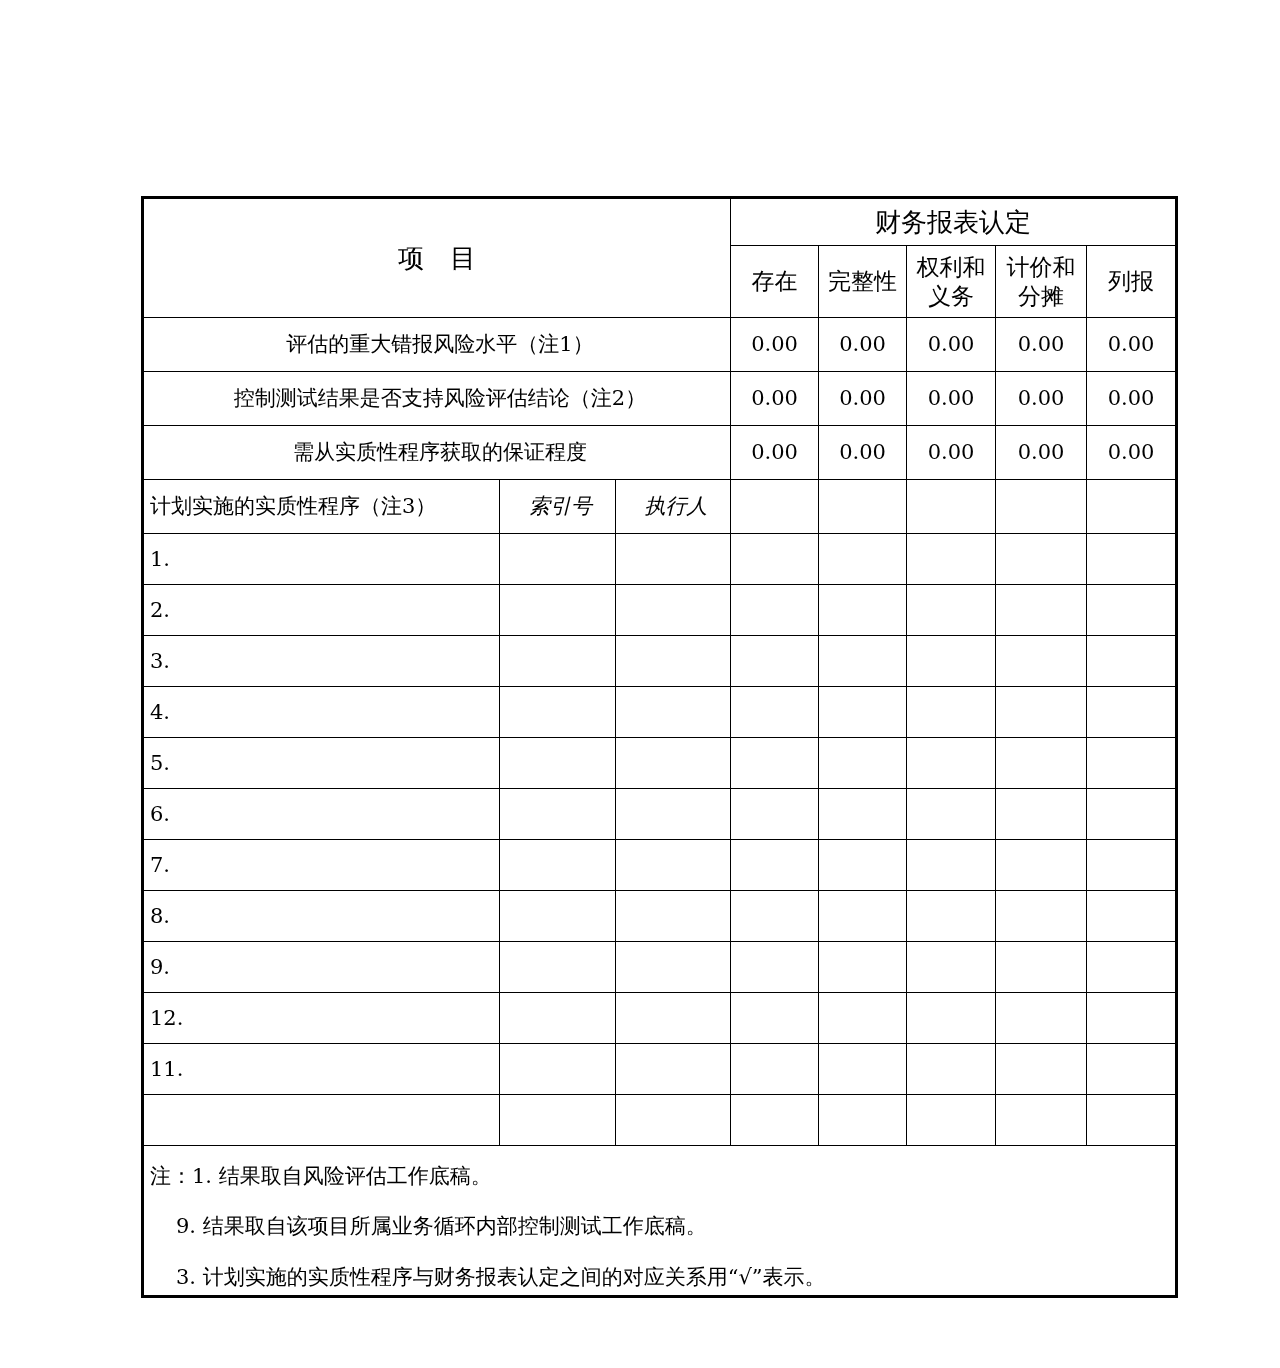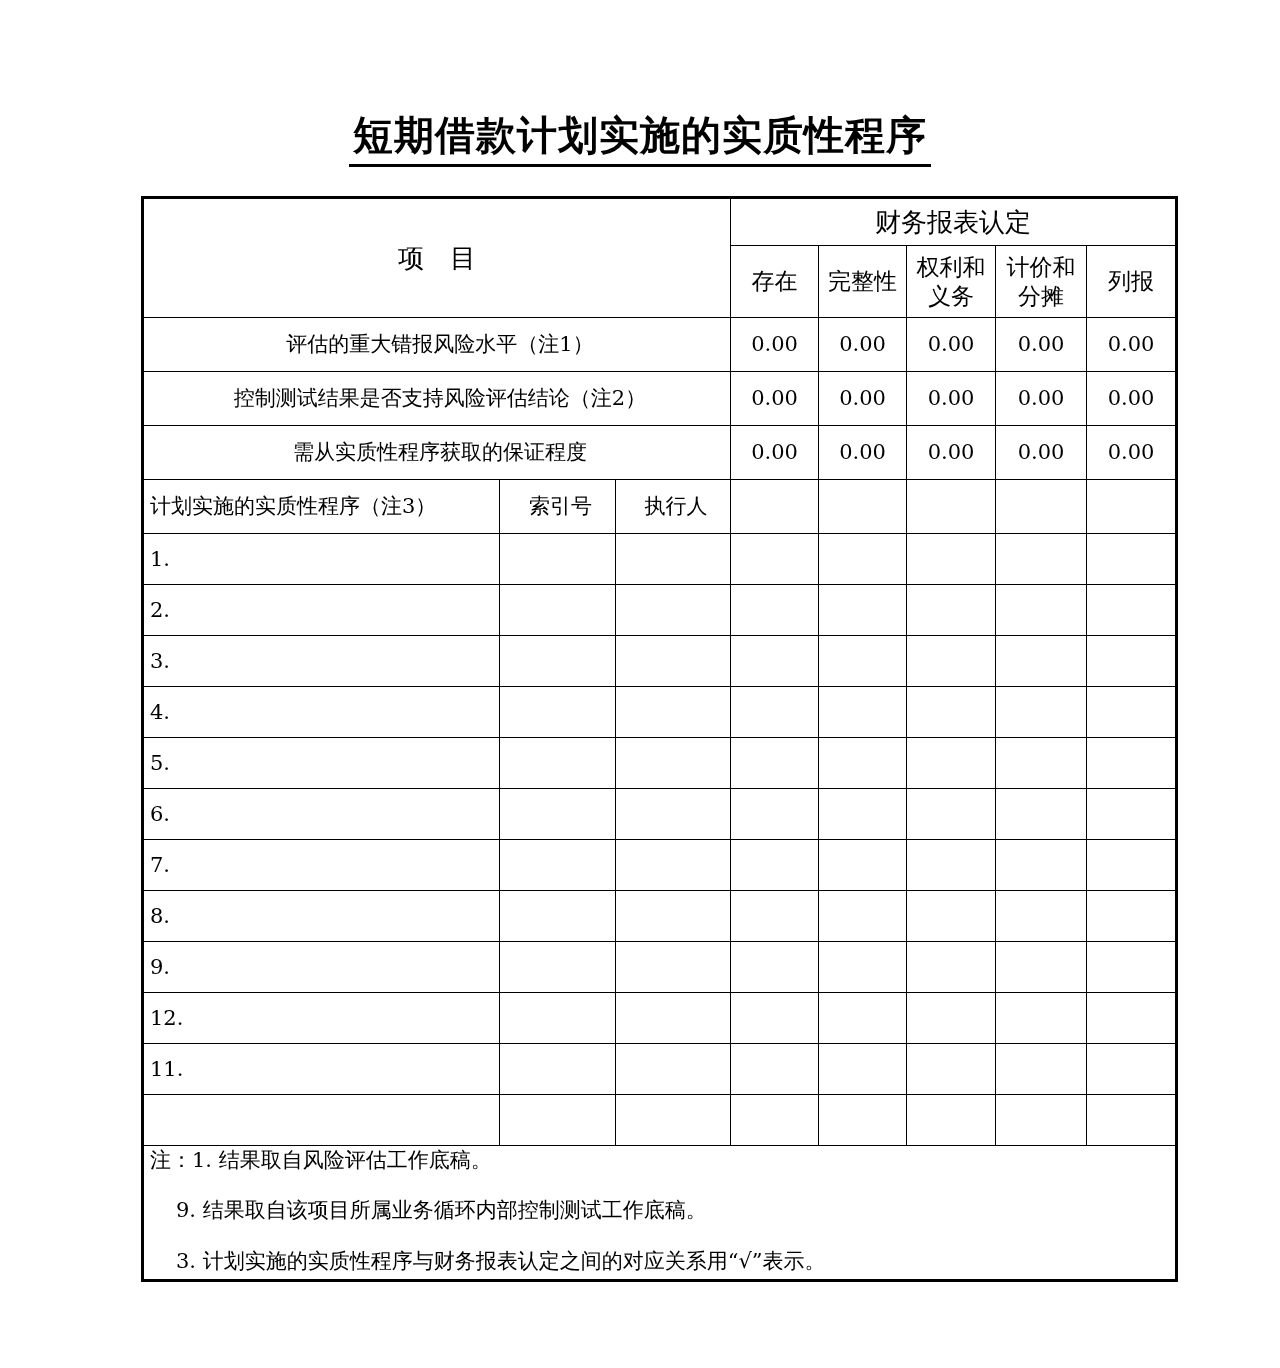--- a/index.html
+++ b/index.html
@@ -57,21 +57,21 @@
   table.sheet td {
     border: 1px solid #000;
     padding: 0 0 0 6px;
     font-size: 21px;
     line-height: 1.25;
     vertical-align: middle;
     height: 46px;
     box-sizing: border-box;
     background: #fff;
   }
-  td.c { text-align: center; padding-left: 0; }
+  td.c { text-align: center; padding-left: 0; font-style: italic; }
   td.l { text-align: left; }
 
   
   col.w-item   { width: 357px; }
   col.w-idx    { width: 116px; }
   col.w-exec   { width: 115px; }
   col.w-a1     { width: 88px; }
   col.w-a2     { width: 88px; }
   col.w-a3     { width: 89px; }
   col.w-a4     { width: 91px; }
@@ -106,34 +106,31 @@
 
   
   td.notes-cell {
     padding: 12px 10px 14px 8px;
     height: auto;
     vertical-align: top;
   }
   .note-line {
     font-size: 21px;
     line-height: 1.35;
-    margin: 0 0 22px 0;
+    margin: 16px 0 22px 0;
     white-space: nowrap;
   }
   .note-line:last-child { margin-bottom: 4px; }
   .note-indent { padding-left: 26px; }
 </style>
 </head>
 <body>
 
 <div class="page">
 
-  <div class="title-wrap">
-    <span class="doc-title">短期借款计划实施的实质性程序</span>
-  </div>
 
   <div class="tbl-wrap">
     <table class="sheet">
       <colgroup>
         <col class="w-item">
           <col class="w-idx">
           <col class="w-exec">
         <col class="w-a1">
           <col class="w-a2">
           <col class="w-a3">

